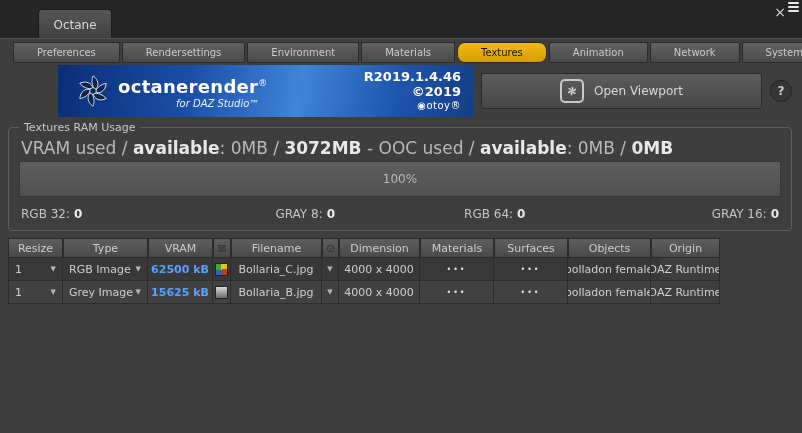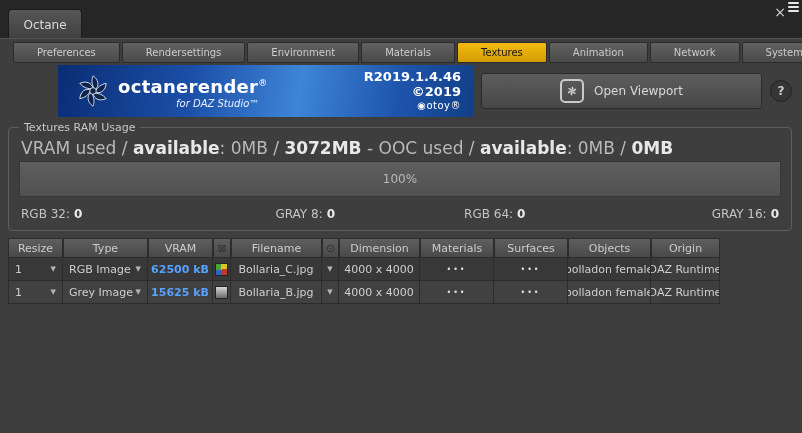--- a/index.html
+++ b/index.html
@@ -1,36 +1,36 @@
 <!DOCTYPE html>
 <html><head>
 <meta charset="utf-8">
 <style>
   html,body{margin:0;padding:0;background:#1f1f1f;}
   body{width:802px;height:433px;font-family:"DejaVu Sans","Liberation Sans",sans-serif;}
   .window{position:relative;width:802px;height:433px;background:#262626;overflow:hidden;}
 
   
   .titlebar{position:absolute;top:0;left:0;right:0;height:38px;background:#262626;}
-  .title-tab{position:absolute;left:8px;top:9px;width:72px;height:29px;
+  .title-tab{position:absolute;left:38px;top:9px;width:72px;height:29px;
     background:linear-gradient(#565656,#404040);border:1px solid #1b1b1b;border-bottom:none;
     border-radius:4px 4px 0 0;color:#d9d9d9;font-size:12px;display:flex;align-items:center;justify-content:center;}
   .close{position:absolute;right:16px;top:5px;color:#d5d5d5;font-size:14px;line-height:14px;cursor:default;}
   .dock{position:absolute;right:2px;top:1px;width:11px;height:10px;display:flex;flex-direction:column;justify-content:space-between;padding:1px;}
   .dock i{display:block;height:2px;background:#e8e8e8;border-radius:1px;}
 
   
   .panel{position:absolute;top:38px;left:0;width:802px;height:395px;background:#3e3e3e;border-top:1px solid #525252;}
 
   
   .tabbar{position:absolute;top:3px;left:13px;right:11px;height:21px;display:flex;gap:2px;}
   .tab{flex:1 1 auto;background:linear-gradient(#616161,#4a4a4a);border:1px solid #2b2b2b;border-radius:2px;
     color:#cccccc;font-size:10px;display:flex;align-items:center;justify-content:center;padding:0 23px;white-space:nowrap;
     font-family:inherit;cursor:default;}
-  .tab.active{background:linear-gradient(#f3bb10,#d49c04);color:#161616;}
+  .tab.active{background:linear-gradient(#f3bb10,#d49c04);color:#161616;border-radius:8px;}
 
   
   .banner-row{position:absolute;top:26px;left:10px;right:10px;height:52px;display:flex;padding-left:48px;}
   .banner{position:relative;width:415px;height:52px;flex:0 0 auto;
     background:linear-gradient(100deg,#0a2d74 0%,#1b4fa8 32%,#3e85d6 58%,#1d54ab 82%,#123f86 100%);}
   .banner .logo{position:absolute;left:16px;top:7px;width:38px;height:38px;}
   .brand{position:absolute;left:60px;top:11px;color:#ffffff;font-size:18px;font-weight:bold;letter-spacing:.3px;white-space:nowrap;}
   .brand sup{font-size:9px;font-weight:normal;}
   .brand-sub{position:absolute;left:118px;top:33px;color:#e9f1ff;font-size:10px;font-style:italic;white-space:nowrap;}
   .verblock{position:absolute;right:12px;top:5px;text-align:right;color:#ffffff;line-height:1.15;}

